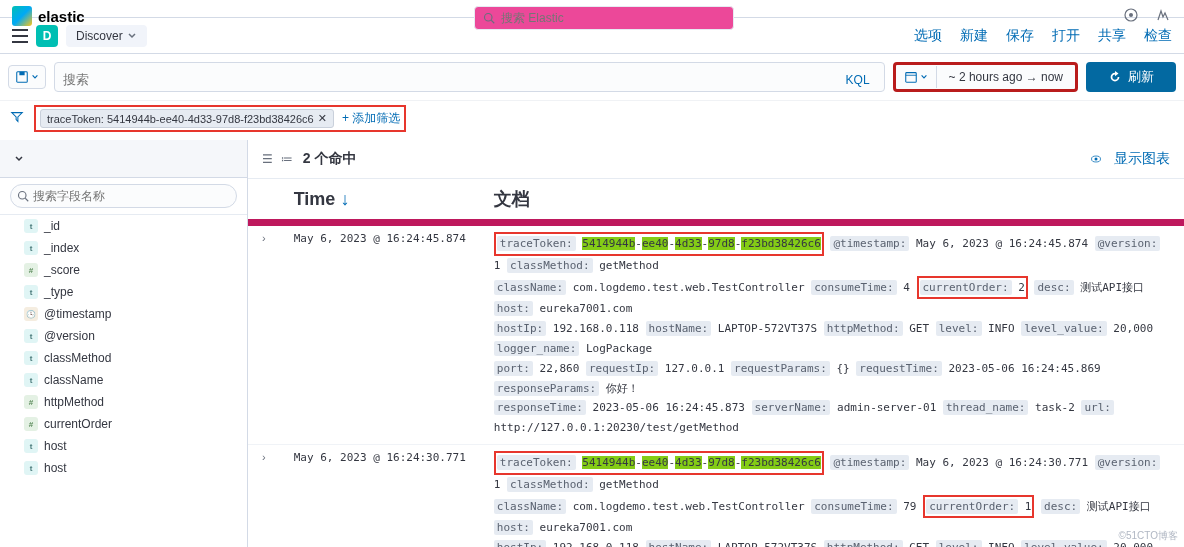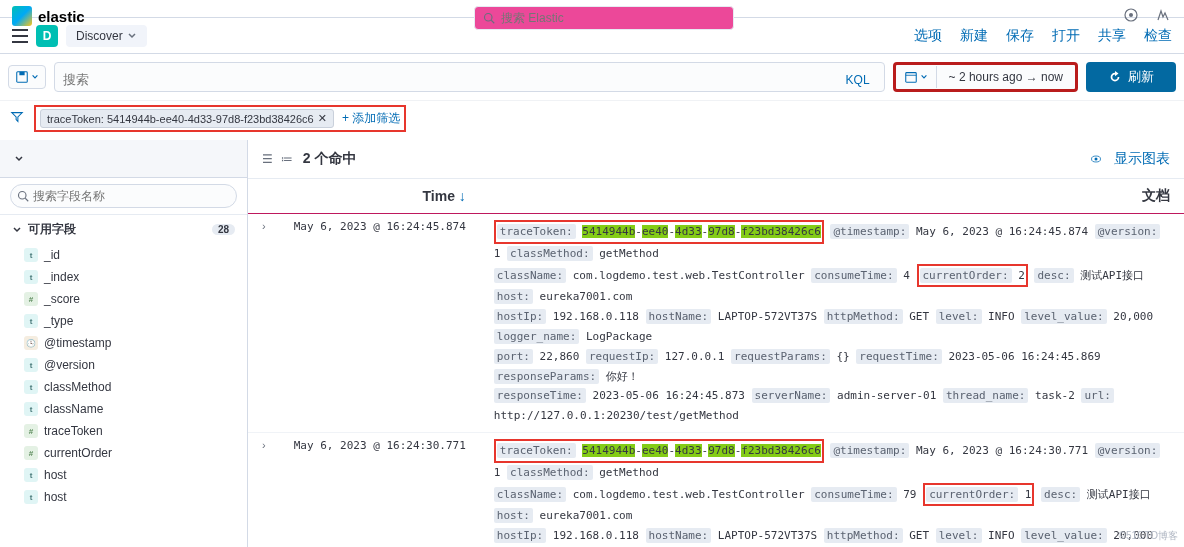--- a/index.html
+++ b/index.html
@@ -47,21 +47,21 @@
     .type-icon { width: 14px; height: 14px; border-radius: 3px; display: flex; align-items: center; justify-content: center; font-size: 8px; font-weight: 700; }
     .type-t { background: #e0f5f5; color: #4a7b7b; }
     .type-hash { background: #e4f1e4; color: #5a8a5a; }
     .type-clock { background: #f5ede0; color: #8a7a5a; }
     .content { flex: 1; padding: 0; overflow-x: auto; }
     .hits-bar { display: flex; align-items: center; padding: 10px 14px; border-bottom: 1px solid #e6ebf2; gap: 10px; }
     .view-toggles { display: flex; gap: 8px; color: #69707d; }
     .hits-count { font-size: 14px; font-weight: 600; }
     .chart-link { margin-left: auto; color: #006bb4; font-size: 14px; display: flex; align-items: center; gap: 12px; }
     table.docs { width: 100%; border-collapse: collapse; }
-    table.docs th { text-align: right; font-size: 14px; font-weight: 600; padding: 8px 14px; border-bottom: 1px solid #be185d; }
+    table.docs th { text-align: left; font-size: 18px; font-weight: 600; padding: 8px 14px; border-bottom: 7px solid #be185d; }
     table.docs td { vertical-align: top; padding: 6px 14px; border-bottom: 1px solid #f0f3f7; font-size: 11px; }
     .expand-col { width: 20px; }
     .time-col { width: 160px; font-family: Menlo, Consolas, monospace; font-size: 11px; white-space: nowrap; }
     .doc-cell { font-family: Menlo, Consolas, monospace; font-size: 10.5px; line-height: 1.8; color: #343741; }
     .field-key { background: #e6ebf2; color: #5a6270; padding: 1px 3px; border-radius: 2px; }
     .highlight { background: #84cc16; }
     .red-outline { border: 2px solid #e7362d; display: inline-block; padding: 0 1px; }
     .watermark { position: fixed; right: 6px; bottom: 4px; font-size: 10px; color: #b0b7c3; }
   </style>
 </head>
@@ -176,27 +176,20 @@
     </div>
     <div class="field-search">
       <div class="field-search-inner">
         <svg width="12" height="12" viewBox="0 0 16 16">
             <circle cx="7" cy="7" r="5" fill="none" stroke="#69707d" stroke-width="1.5"></circle>
             <line x1="11" y1="11" x2="15" y2="15" stroke="#69707d" stroke-width="1.5"></line>
           </svg>
         <input placeholder="搜索字段名称" style="">
       </div>
     </div>
-    <div class="group-header">
-      <svg width="10" height="10" viewBox="0 0 10 10">
-          <path d="M2 3 L5 6 L8 3" fill="none" stroke="#343741" stroke-width="1.5"></path>
-        </svg>
-      <span>可用字段</span>
-      <span class="count-badge" style="margin-left:auto">28</span>
-    </div>
     <div id="field-list">
         <div class="field-item">
           <span class="type-icon type-t">t</span>
           <span>_id</span>
         </div>
         <div class="field-item">
           <span class="type-icon type-t">t</span>
           <span>_index</span>
         </div>
         <div class="field-item">
@@ -218,21 +211,21 @@
         <div class="field-item">
           <span class="type-icon type-t">t</span>
           <span>classMethod</span>
         </div>
         <div class="field-item">
           <span class="type-icon type-t">t</span>
           <span>className</span>
         </div>
         <div class="field-item">
           <span class="type-icon type-hash">#</span>
-          <span>traceToken</span>
+          <span>httpMethod</span>
         </div>
         <div class="field-item">
           <span class="type-icon type-hash">#</span>
           <span>currentOrder</span>
         </div>
         <div class="field-item">
           <span class="type-icon type-t">t</span>
           <span>host</span>
         </div>
         <div class="field-item">

